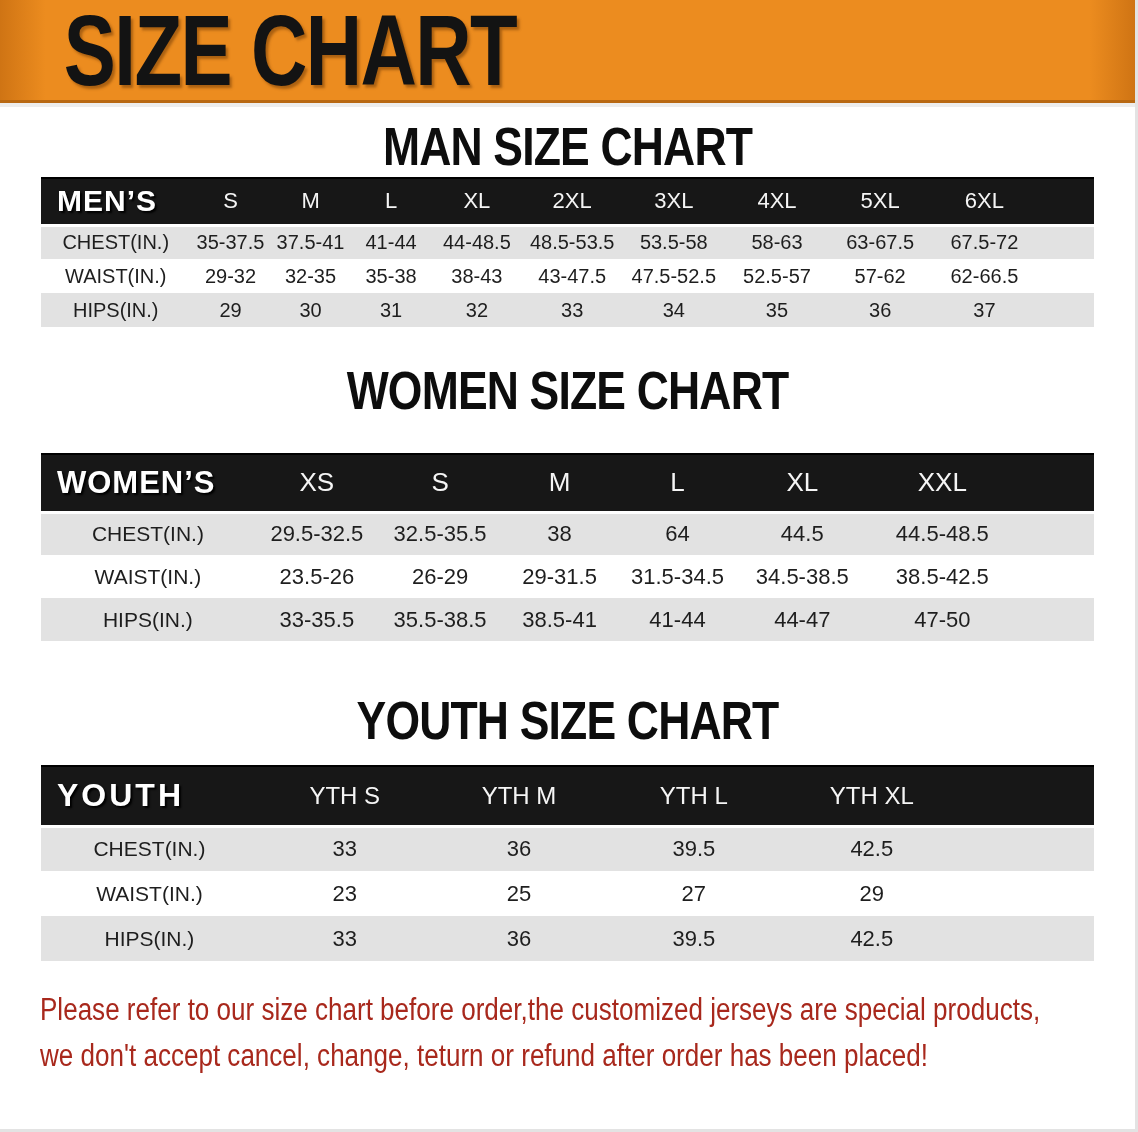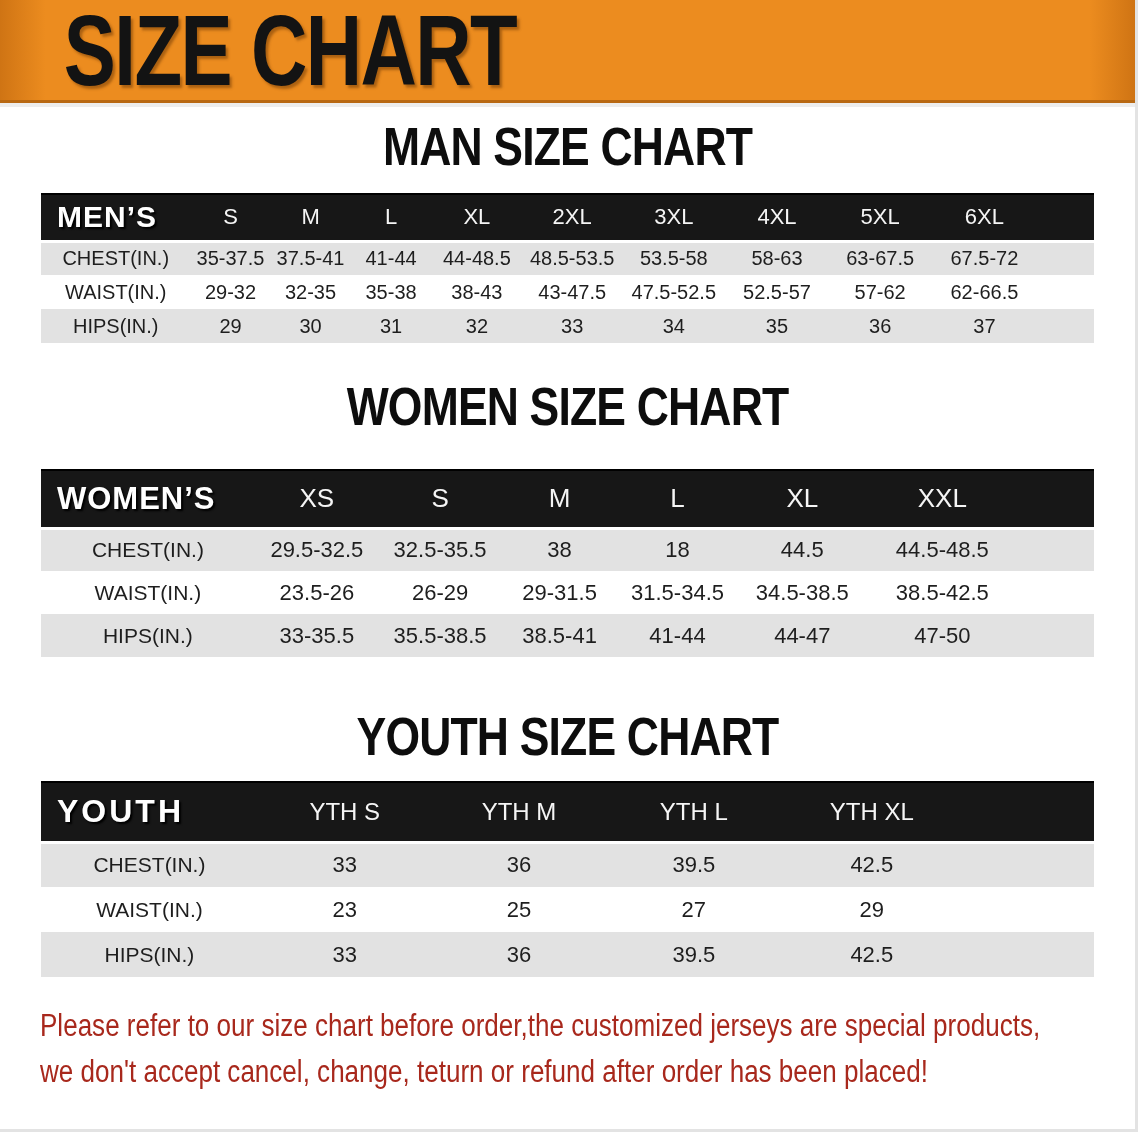--- a/index.html
+++ b/index.html
@@ -38,21 +38,21 @@
     font-size: 53px; font-weight: bold; line-height: 60px;
     color: #0d0d0d; letter-spacing: -1px;
     transform: scaleX(0.84);
     white-space: nowrap;
   }
   #title-men   { margin-top: 14px; }
   #title-women { margin-top: 34px; }
   #title-youth { margin-top: 50px; }
   
   .tbl-wrap { margin: 0 41px; }
-  #wrap-men   { margin-top: 16px; }
+  #wrap-men   { margin-top: 0; }
   #wrap-women { margin-top: 32px; }
   #wrap-youth { margin-top: 14px; }
   table {
     width: 100%;
     border-collapse: collapse;
     table-layout: fixed;
   }
   thead th {
     background: #171717;
     color: #f5f5f5;
@@ -210,21 +210,21 @@
             <th>XXL</th>
             <th></th>
           </tr>
         </thead>
       <tbody>
           <tr>
             <td class="row-label">CHEST(IN.)</td>
             <td>29.5-32.5</td>
             <td>32.5-35.5</td>
             <td>38</td>
-            <td>18</td>
+            <td>64</td>
             <td>44.5</td>
             <td>44.5-48.5</td>
             <td></td>
           </tr>
           <tr>
             <td class="row-label">WAIST(IN.)</td>
             <td>23.5-26</td>
             <td>26-29</td>
             <td>29-31.5</td>
             <td>31.5-34.5</td>

